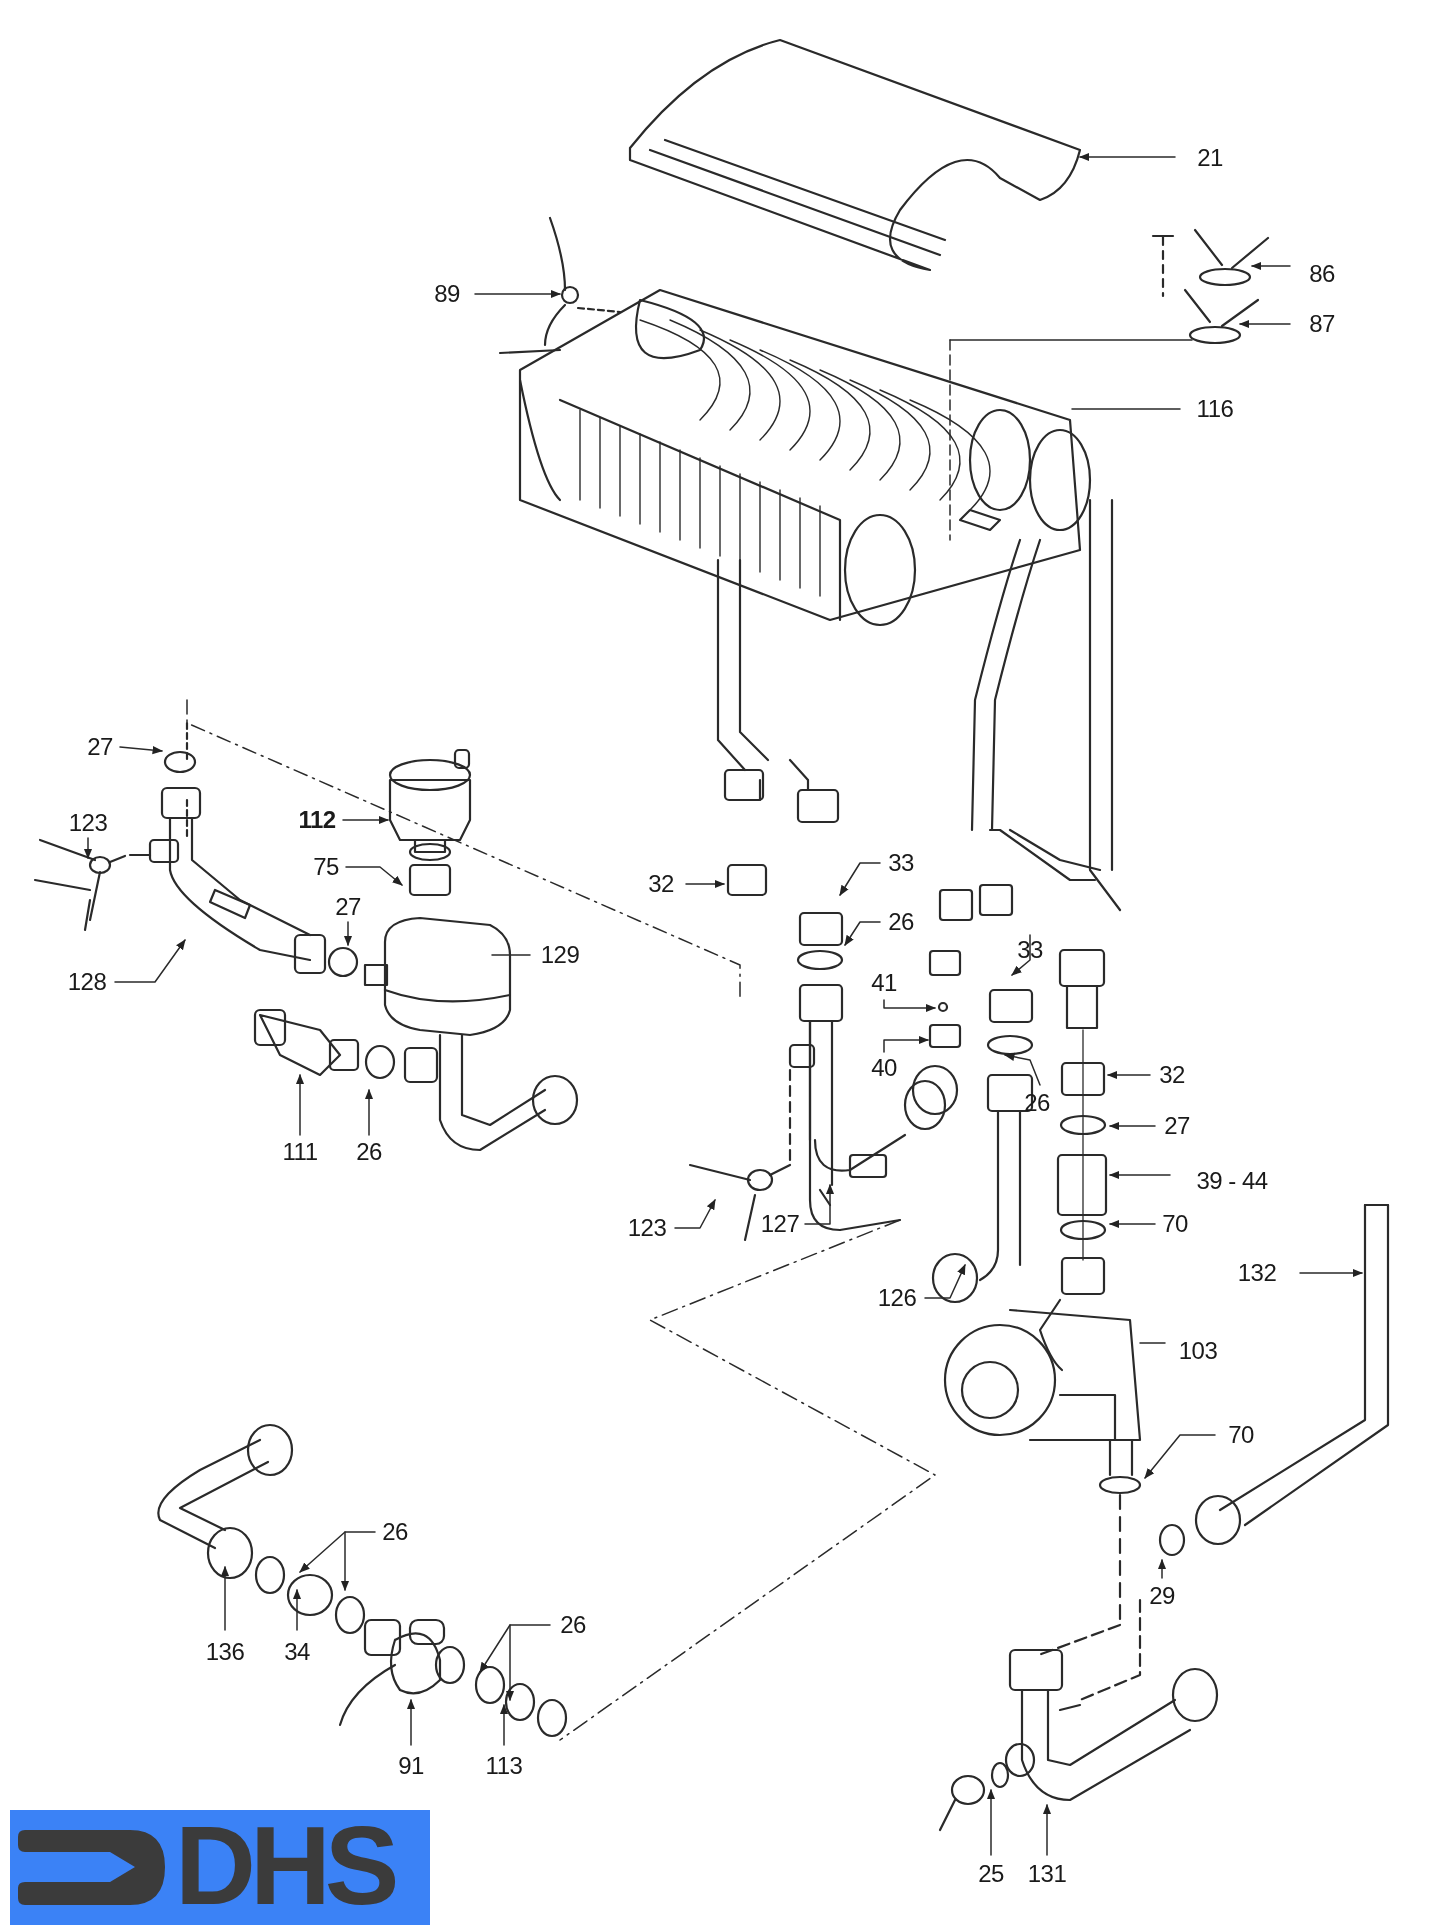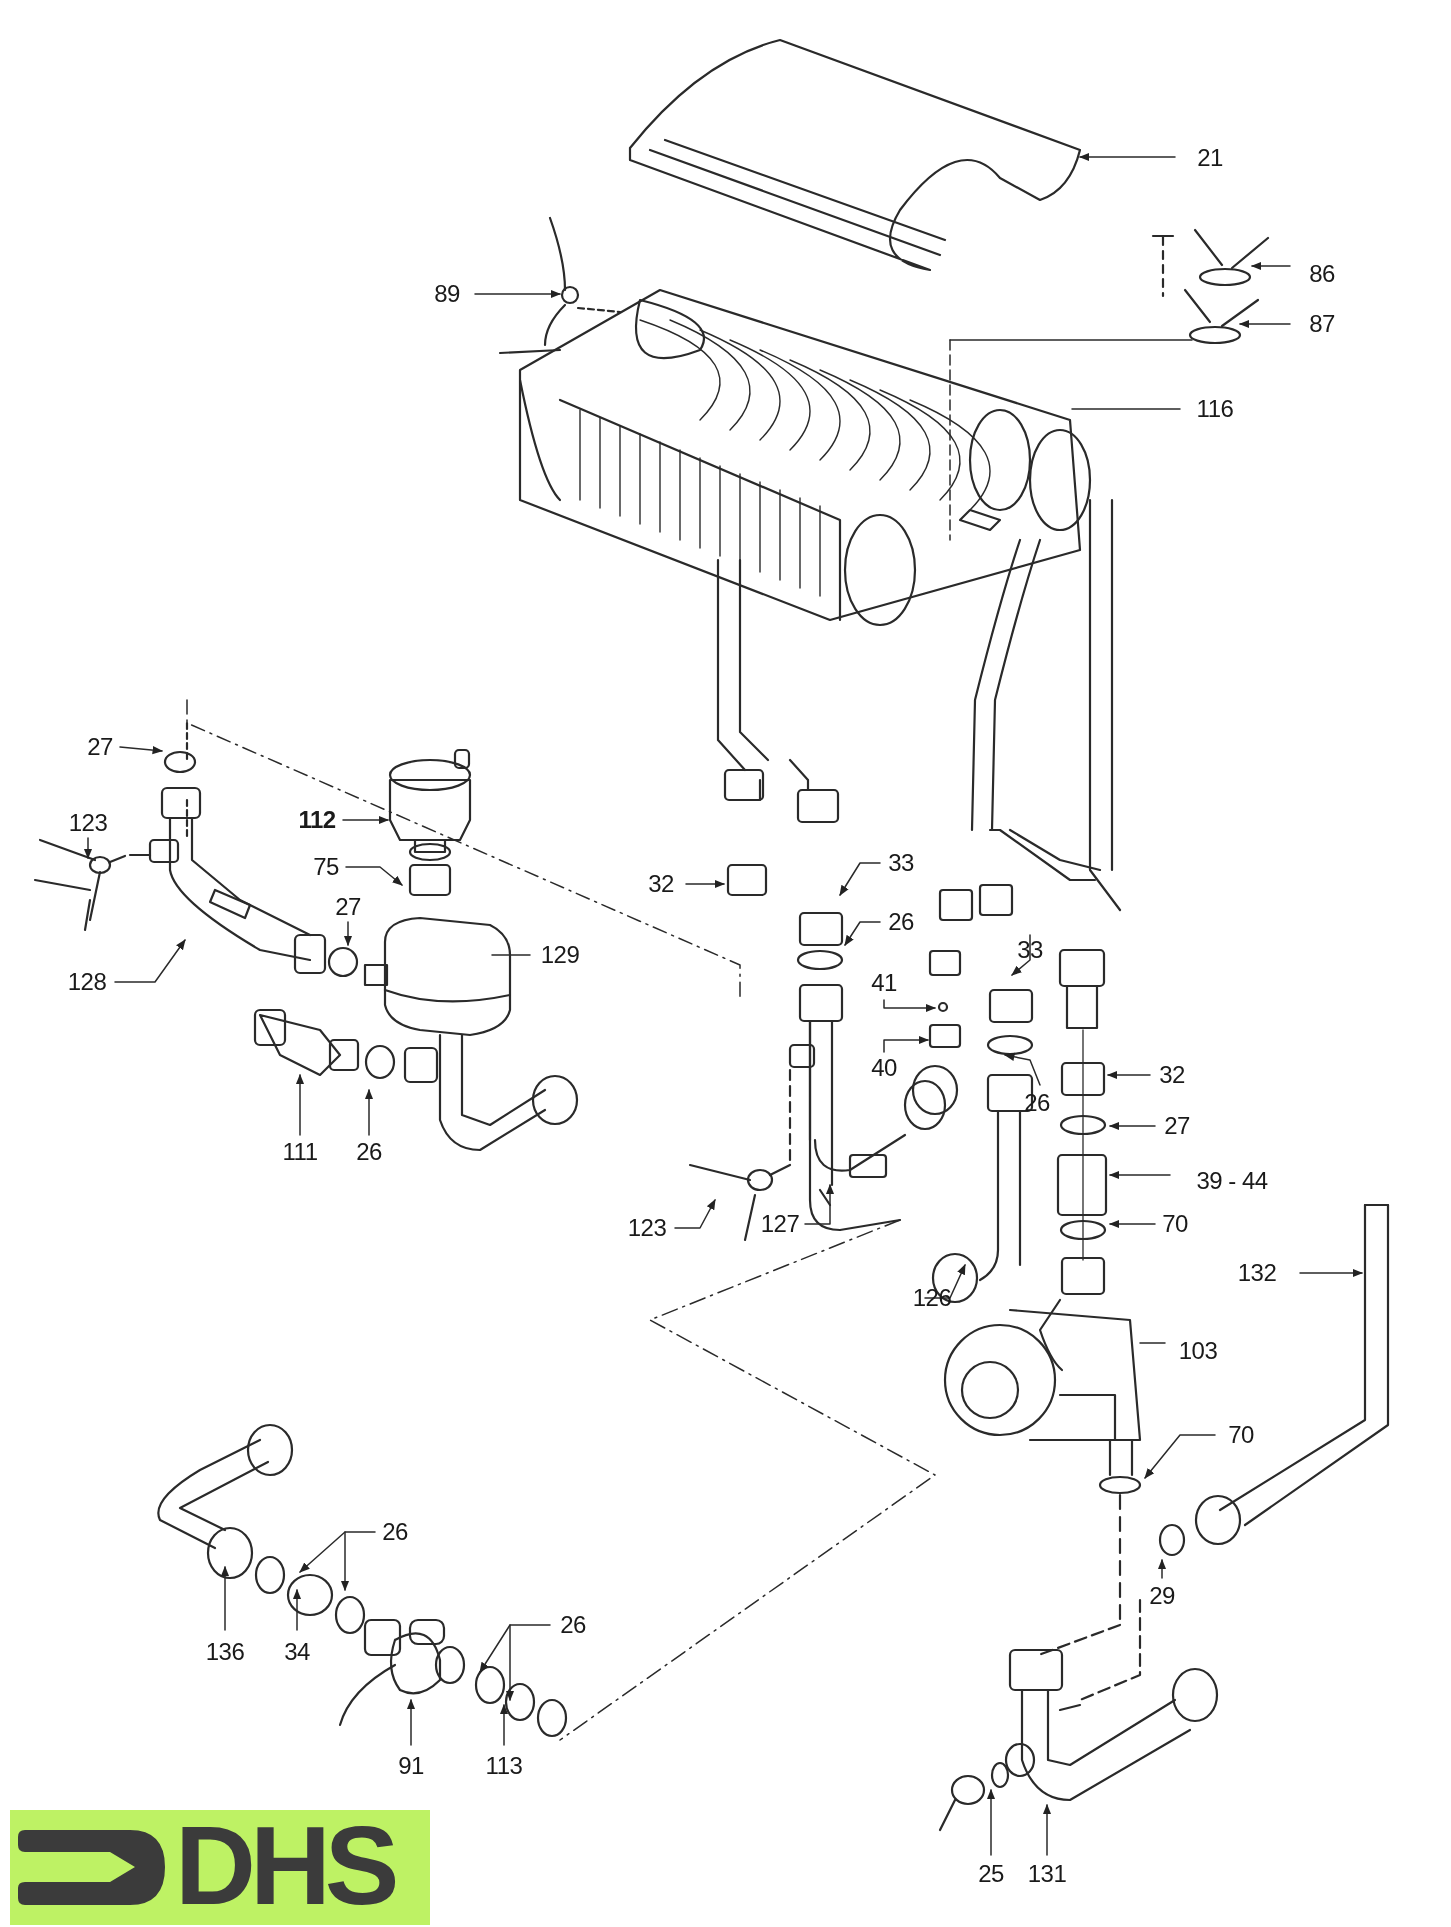--- a/index.html
+++ b/index.html
@@ -1,19 +1,19 @@
 <!DOCTYPE html>
 <html><head>
 <meta charset="utf-8">
 <style>
   html, body { margin: 0; padding: 0; background: #ffffff; }
   body { width: 1451px; height: 1927px; position: relative; overflow: hidden; font-family: "Liberation Sans", sans-serif; }
   #diagram { position: absolute; left: 0; top: 0; width: 1451px; height: 1927px; }
   .part-label { position: absolute; font-family: "Liberation Sans", sans-serif; font-size: 24px; color: #1a1a1a; transform: translate(-50%, -50%); white-space: nowrap; letter-spacing: -0.5px; }
-  .logo { position: absolute; left: 10px; top: 1810px; width: 420px; height: 115px; background: #bef264; }
+  .logo { position: absolute; left: 10px; top: 1810px; width: 420px; height: 115px; background: #3b82f6; }
   .logo-text { position: absolute; left: 165px; top: -4px; font-family: "Liberation Sans", sans-serif; font-weight: bold; font-size: 112px; color: #3b3b3b; letter-spacing: -6px; line-height: 120px; }
 </style>
 </head>
 <body>
 
 <svg id="diagram" viewBox="0 0 1451 1927" xmlns="http://www.w3.org/2000/svg">
   <defs>
     <marker id="arr" viewBox="0 0 10 10" refX="9" refY="5" markerWidth="7" markerHeight="7" orient="auto">
       <path d="M0,1 L10,5 L0,9 z" fill="#222"></path>
     </marker>
@@ -311,21 +311,21 @@
     <div class="part-label" style="left: 884px; top: 983px;">41</div>
     <div class="part-label" style="left: 884px; top: 1068px;">40</div>
     <div class="part-label" style="left: 1030px; top: 950px;">33</div>
     <div class="part-label" style="left: 1037px; top: 1103px;">26</div>
     <div class="part-label" style="left: 1172px; top: 1075px;">32</div>
     <div class="part-label" style="left: 1177px; top: 1126px;">27</div>
     <div class="part-label" style="left: 1232px; top: 1175px; margin-top: 6px;">39 - 44</div>
     <div class="part-label" style="left: 1175px; top: 1224px;">70</div>
     <div class="part-label" style="left: 1257px; top: 1273px;">132</div>
     <div class="part-label" style="left: 1198px; top: 1343px; margin-top: 8px;">103</div>
-    <div class="part-label" style="left: 897px; top: 1298px; margin-left: 35px;">126</div>
+    <div class="part-label" style="left: 897px; top: 1298px;">126</div>
     <div class="part-label" style="left: 647px; top: 1228px;">123</div>
     <div class="part-label" style="left: 780px; top: 1224px;">127</div>
     <div class="part-label" style="left: 1241px; top: 1435px;">70</div>
     <div class="part-label" style="left: 395px; top: 1532px;">26</div>
     <div class="part-label" style="left: 573px; top: 1625px;">26</div>
     <div class="part-label" style="left: 225px; top: 1652px;">136</div>
     <div class="part-label" style="left: 297px; top: 1652px;">34</div>
     <div class="part-label" style="left: 411px; top: 1766px;">91</div>
     <div class="part-label" style="left: 504px; top: 1766px;">113</div>
     <div class="part-label" style="left: 1162px; top: 1596px;">29</div>

